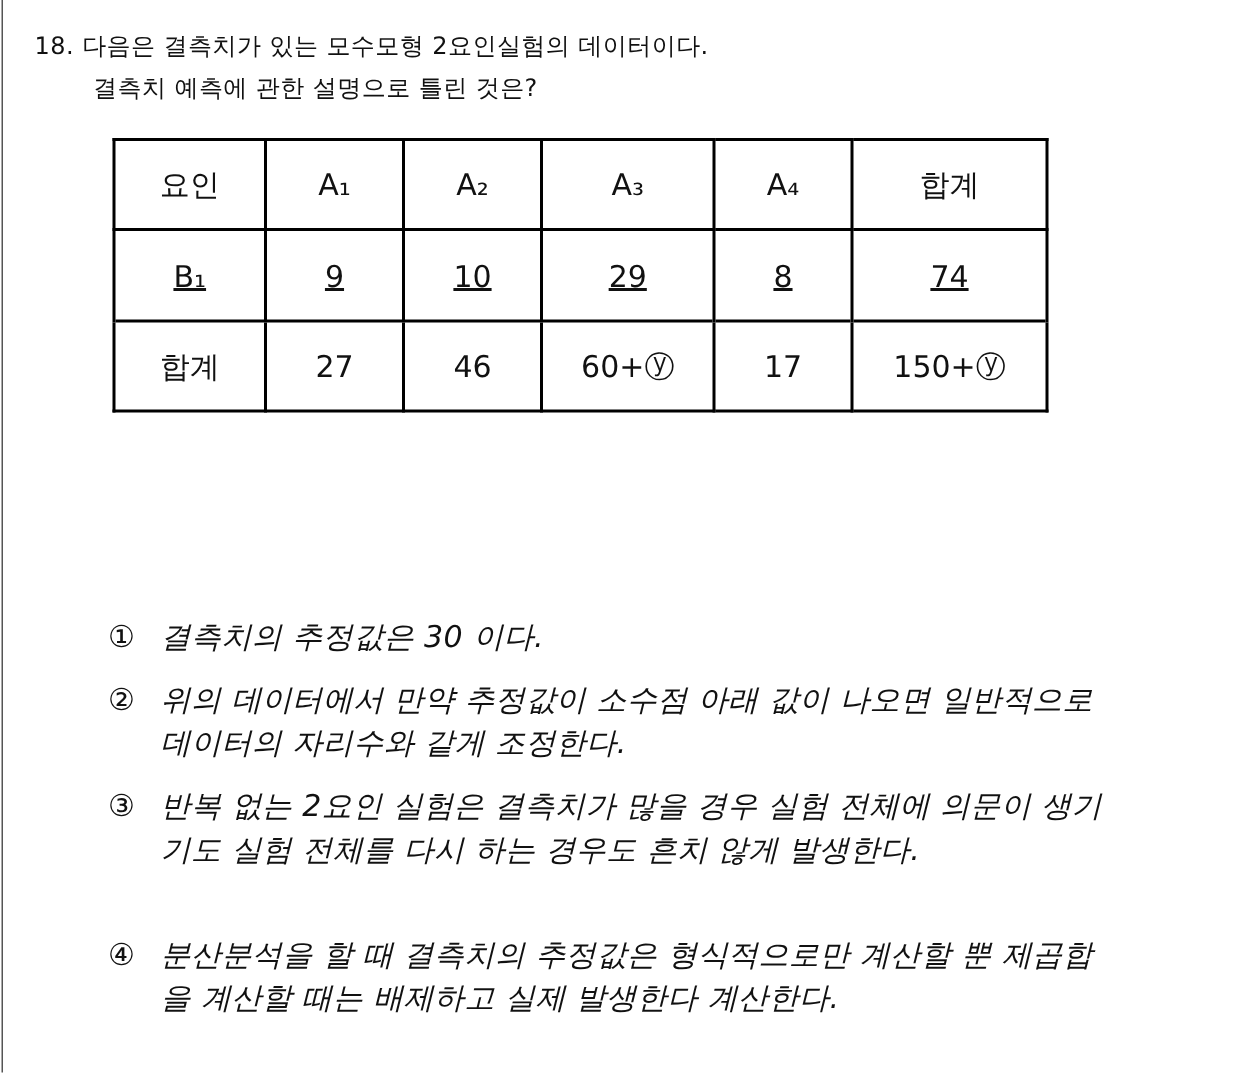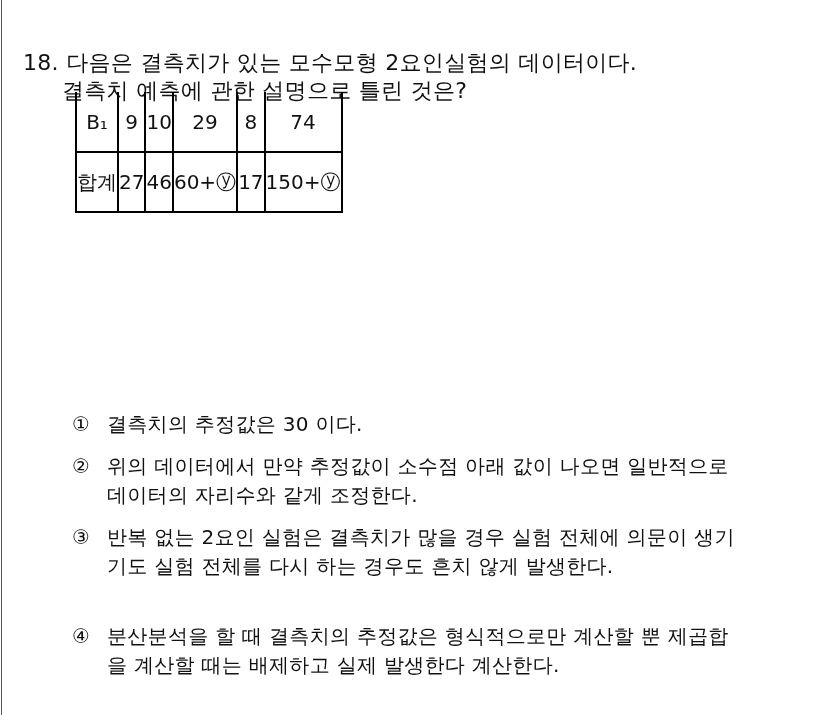--- a/index.html
+++ b/index.html
@@ -2,55 +2,63 @@
 <html><head>
 <meta charset="utf-8">
 <style>
   html, body { margin: 0; padding: 0; background: #ffffff; }
   body {
     width: 826px; height: 715px; position: relative; overflow: hidden;
     font-family: "DejaVu Sans", "Liberation Sans", sans-serif;
     color: #111111;
   }
   .left-rule { position: absolute; left: 1px; top: 0; width: 1px; height: 715px; background: #555555; }
-  .q-line { position: absolute; font-size: 22px; line-height: 24px; white-space: nowrap; letter-spacing: 0.3px; margin-top: 32px; }
+  .q-line { position: absolute; font-size: 16px; line-height: 24px; white-space: nowrap; letter-spacing: 0.3px; }
   .q1 { left: 23px; top: 19px; }
   .q2 { left: 62px; top: 47px; text-align: center; }
   table.data {
     position: absolute; left: 75px; top: 92px;
     border-collapse: collapse; font-size: 20px;
   }
   table.data td {
     border-left: 2px solid #000; border-right: 2px solid #000;
     text-align: center; padding: 0; height: 59px;
   }
   table.data tr.hdr td { border-top: 2px solid #000; border-bottom: 2px solid #000; height: 58px; }
-  table.data tr.body td { height: 59px; }
+  table.data tr.body td { height: 59px; text-decoration: underline; }
   table.data tr.foot td { border-top: 2px solid #000; border-bottom: 2px solid #000; height: 58px; }
   .opt { position: absolute; left: 72px; font-size: 20px; line-height: 29px; letter-spacing: 0.3px; }
   .opt .num { position: absolute; left: 0; top: 0; }
-  .opt .txt { margin-left: 35px; display: block; width: 640px; }
+  .opt .txt { margin-left: 35px; display: block; width: 640px; font-style: italic; }
   .o1 { top: 410px; }
   .o2 { top: 452px; }
   .o3 { top: 523px; }
   .o4 { top: 622px; }
 </style>
 </head>
 <body>
 
 <div class="left-rule"></div>
 
 <div class="q-line q1">
   <span>18.</span>
   <span>다음은 결측치가 있는 모수모형 2요인실험의 데이터이다.</span>
 </div>
 <div class="q-line q2">결측치 예측에 관한 설명으로 틀린 것은?</div>
 
 <table class="data">
   <tbody>
+      <tr class="hdr">
+    <td style="width:99px">요인</td>
+    <td style="width:90px">A₁</td>
+    <td style="width:90px">A₂</td>
+    <td style="width:113px">A₃</td>
+    <td style="width:90px">A₄</td>
+    <td style="width:128px">합계</td>
+  </tr>
   <tr class="body">
     <td>B₁</td>
     <td>9</td>
     <td>10</td>
     <td>29</td>
     <td>8</td>
     <td>74</td>
   </tr>
   <tr class="foot">
     <td>합계</td>

